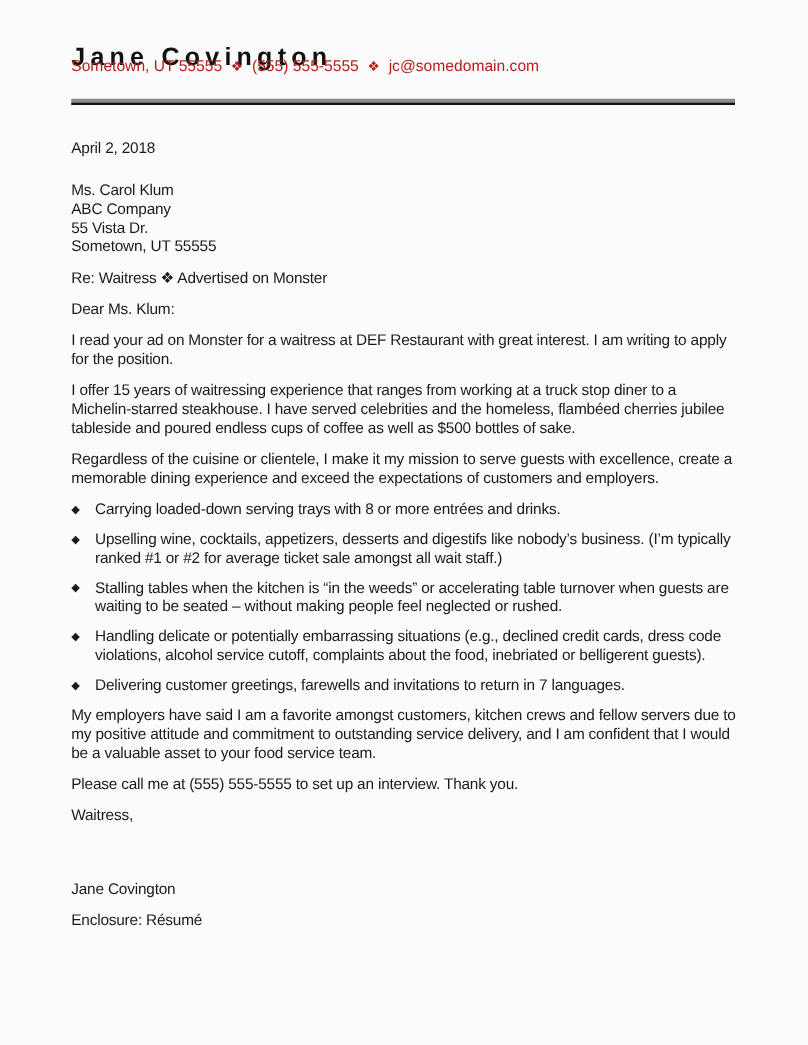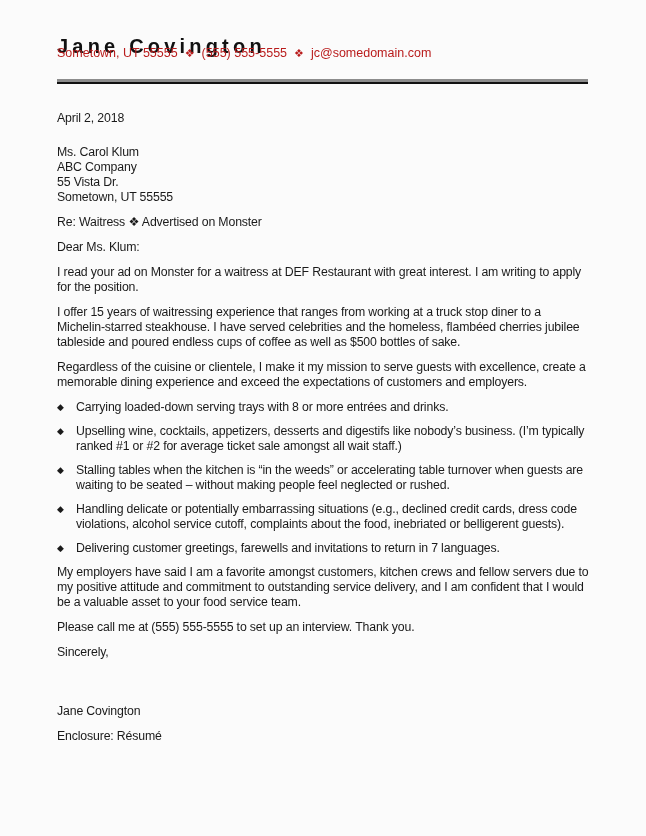--- a/index.html
+++ b/index.html
@@ -79,18 +79,18 @@
       <li><span class="bullet">◆</span><span>Carrying loaded-down serving trays with 8 or more entrées and drinks.</span></li>
       <li><span class="bullet">◆</span><span>Upselling wine, cocktails, appetizers, desserts and digestifs like nobody’s business. (I’m typically ranked #1 or #2 for average ticket sale amongst all wait staff.)</span></li>
       <li><span class="bullet">◆</span><span>Stalling tables when the kitchen is “in the weeds” or accelerating table turnover when guests are waiting to be seated – without making people feel neglected or rushed.</span></li>
       <li><span class="bullet">◆</span><span>Handling delicate or potentially embarrassing situations (e.g., declined credit cards, dress code violations, alcohol service cutoff, complaints about the food, inebriated or belligerent guests).</span></li>
       <li><span class="bullet">◆</span><span>Delivering customer greetings, farewells and invitations to return in 7 languages.</span></li>
     </ul>
 
     <p>My employers have said I am a favorite amongst customers, kitchen crews and fellow servers due to my positive attitude and commitment to outstanding service delivery, and I am confident that I would be a valuable asset to your food service team.</p>
     <p>Please call me at (555) 555-5555 to set up an interview. Thank you.</p>
 
-    <p>Sincerely,</p>
+    <p>Waitress,</p>
     <div class="sig-gap"></div>
     <p>Jane Covington</p>
     <p>Enclosure: Résumé</p>
   </div>
 </div>
 
 </body></html>

